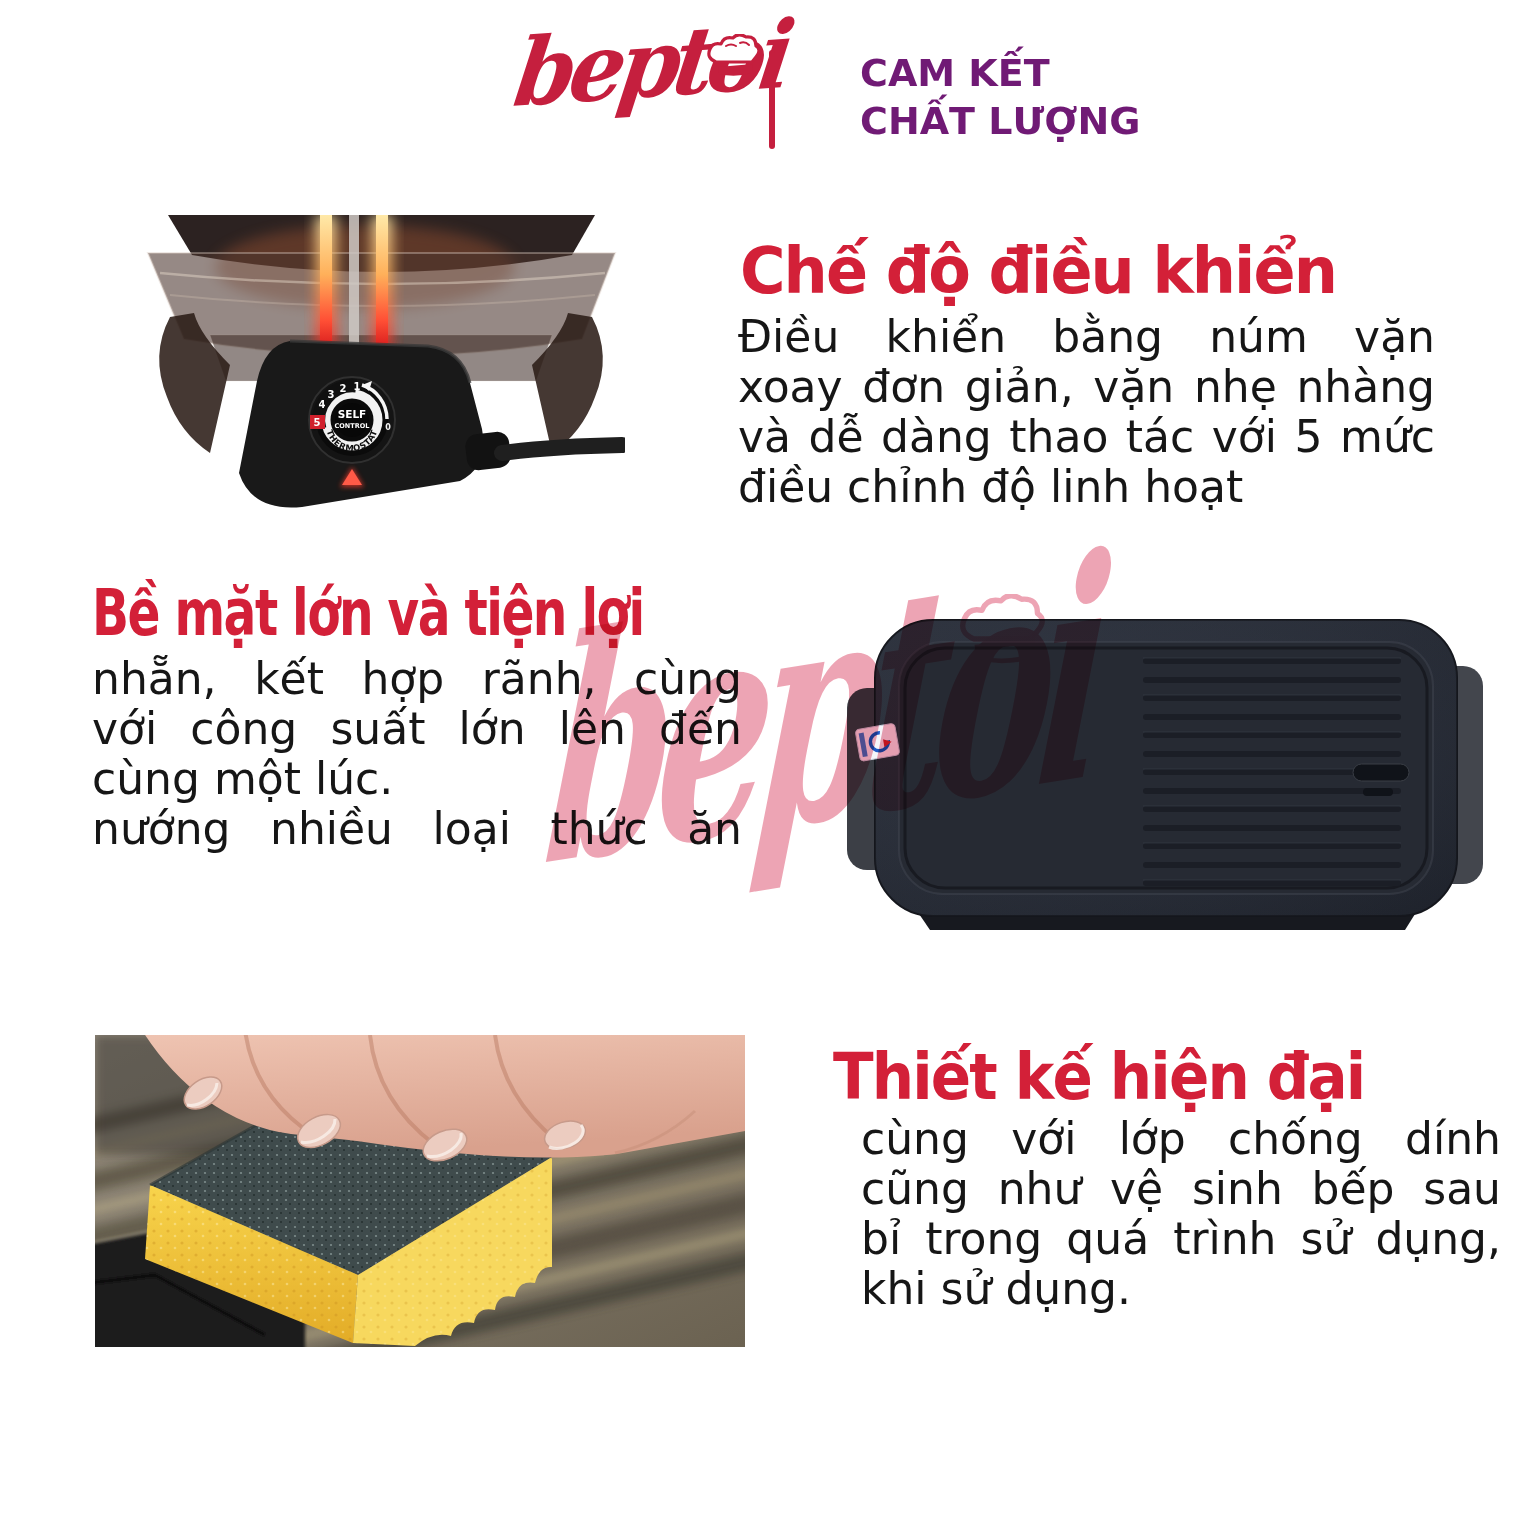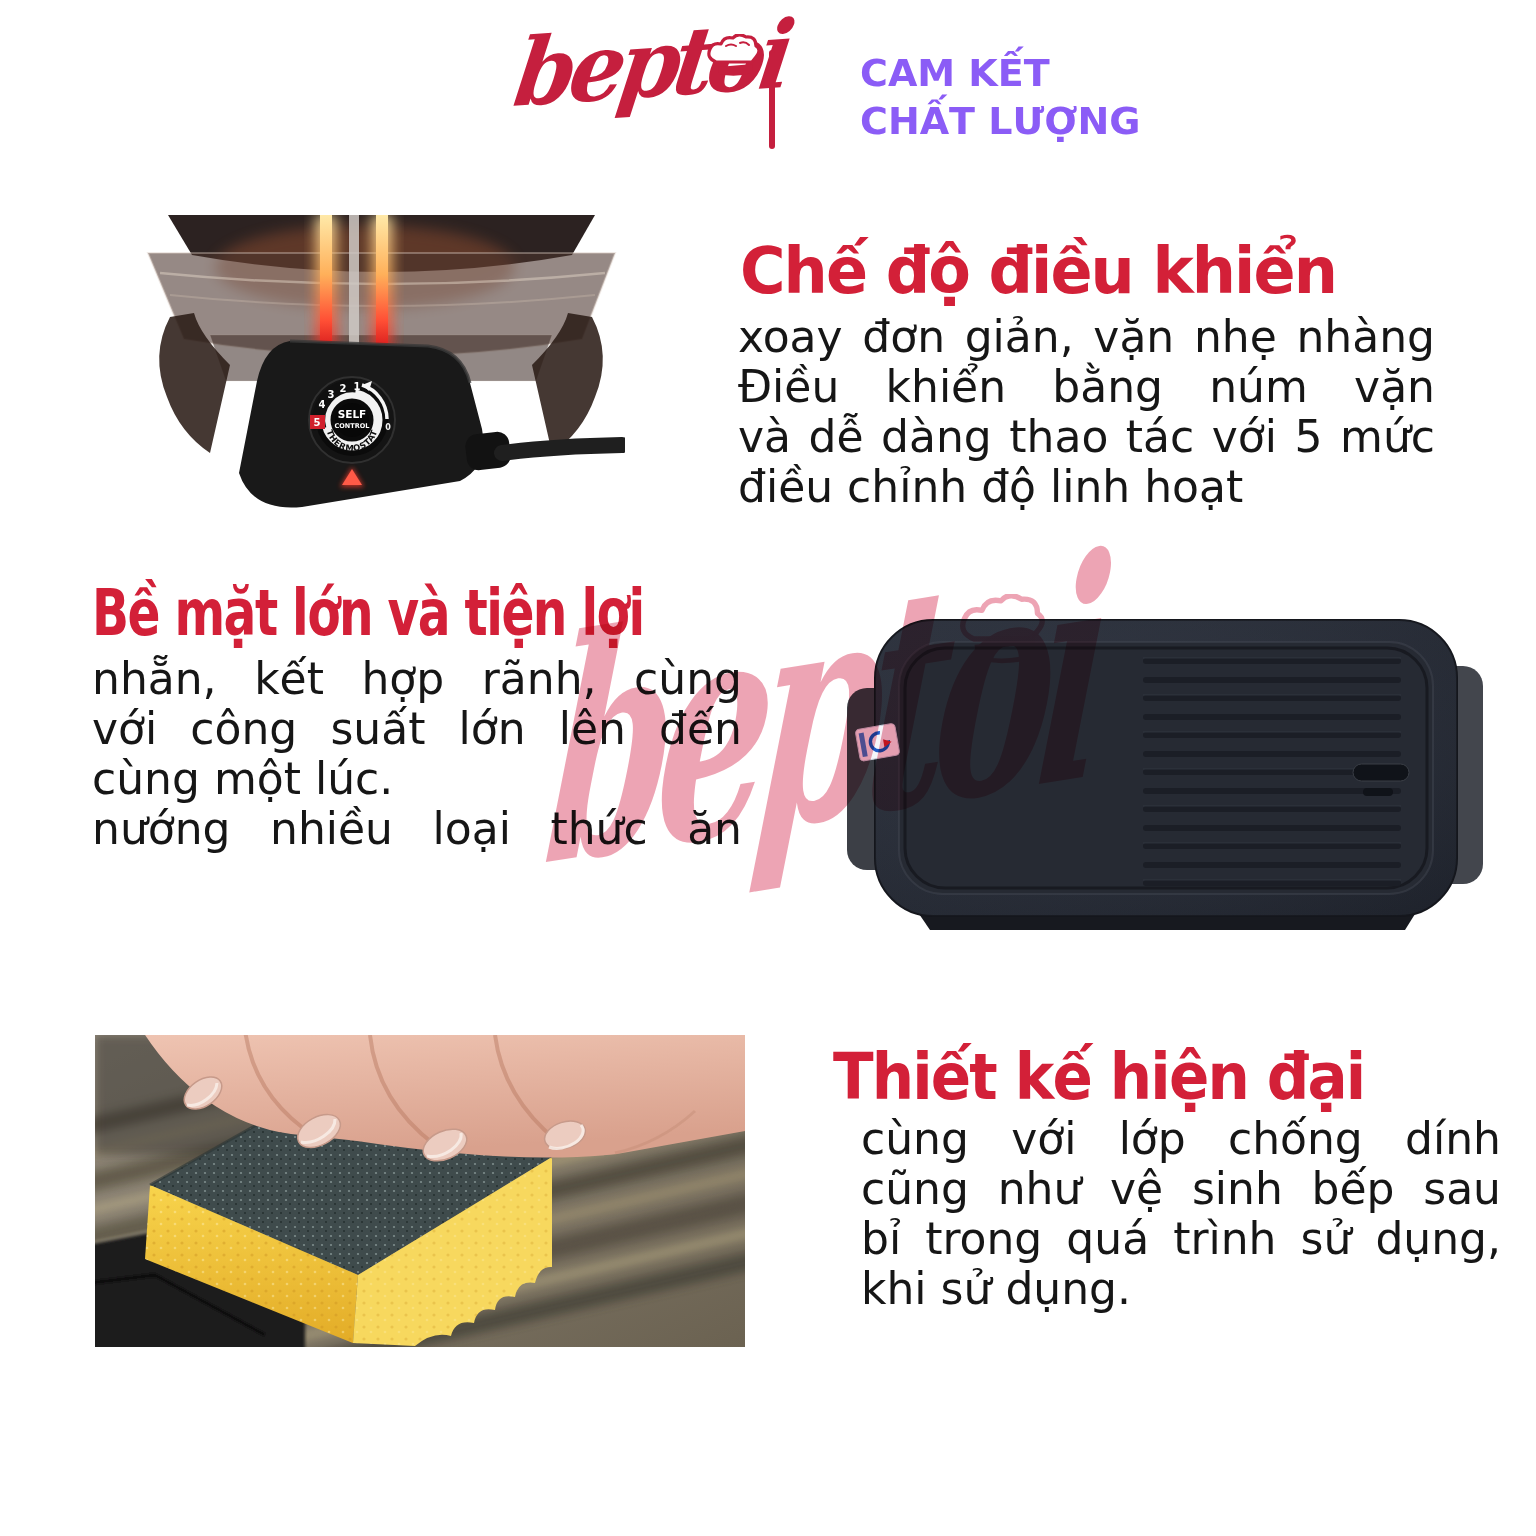--- a/index.html
+++ b/index.html
@@ -25,21 +25,21 @@
     font-size:94px;line-height:1;color:var(--logo-red);
     letter-spacing:-7px;
     transform:skewX(-12deg) rotate(-4deg) scaleX(.92);
     transform-origin:left center;
     white-space:nowrap;
   }
   .logo-hat{left:704px;top:34px;}
   .brand-divider{left:769px;top:50px;width:6px;height:99px;background:var(--logo-red);border-radius:3px;}
   .tagline{
     left:860px;top:49px;font-size:38px;font-weight:bold;line-height:48px;
-    color:#8b5cf6;letter-spacing:0;white-space:nowrap;
+    color:#701a75;letter-spacing:0;white-space:nowrap;
   }
 
   
   .headline{
     font-weight:bold;color:var(--red);font-size:64px;letter-spacing:-2px;
     line-height:1.05;white-space:nowrap;transform-origin:left center;
   }
   .body-text{font-size:44px;line-height:50px;color:var(--ink);}
   .jline{text-align:justify;text-align-last:justify;}
   .jline.last{text-align-last:left;}
@@ -149,22 +149,22 @@
     </g>
 
     <g>
       <path d="M212 252 L224 272 L200 272 Z" fill="#e8392b" filter="url(#soft2)" opacity=".8"></path>
       <path d="M212 254 L222 270 L202 270 Z" fill="#ff5a47"></path>
     </g>
   </svg>
 
   <div class="abs text-block headline" style="left:740px;top:238px;transform:scaleX(.97);">Chế độ điều khiển</div>
   <div class="abs text-block body-text" style="left:738px;top:312px;width:697px;">
+      <div class="jline">Điều khiển bằng núm vặn</div>
       <div class="jline">xoay đơn giản, vặn nhẹ nhàng</div>
-      <div class="jline">Điều khiển bằng núm vặn</div>
       <div class="jline">và dễ dàng thao tác với 5 mức</div>
       <div class="jline last">điều chỉnh độ linh hoạt</div>
     </div>
 
   <div class="abs text-block headline" style="left:92px;top:580px;transform:scaleX(.76);">Bề mặt lớn và tiện lợi</div>
   <div class="abs text-block body-text" style="left:92px;top:654px;width:650px;">
       <div class="jline">nhẵn, kết hợp rãnh, cùng</div>
       <div class="jline">với công suất lớn lên đến</div>
       <div class="jline last">cùng một lúc.</div>
       <div class="jline">nướng nhiều loại thức ăn</div>

